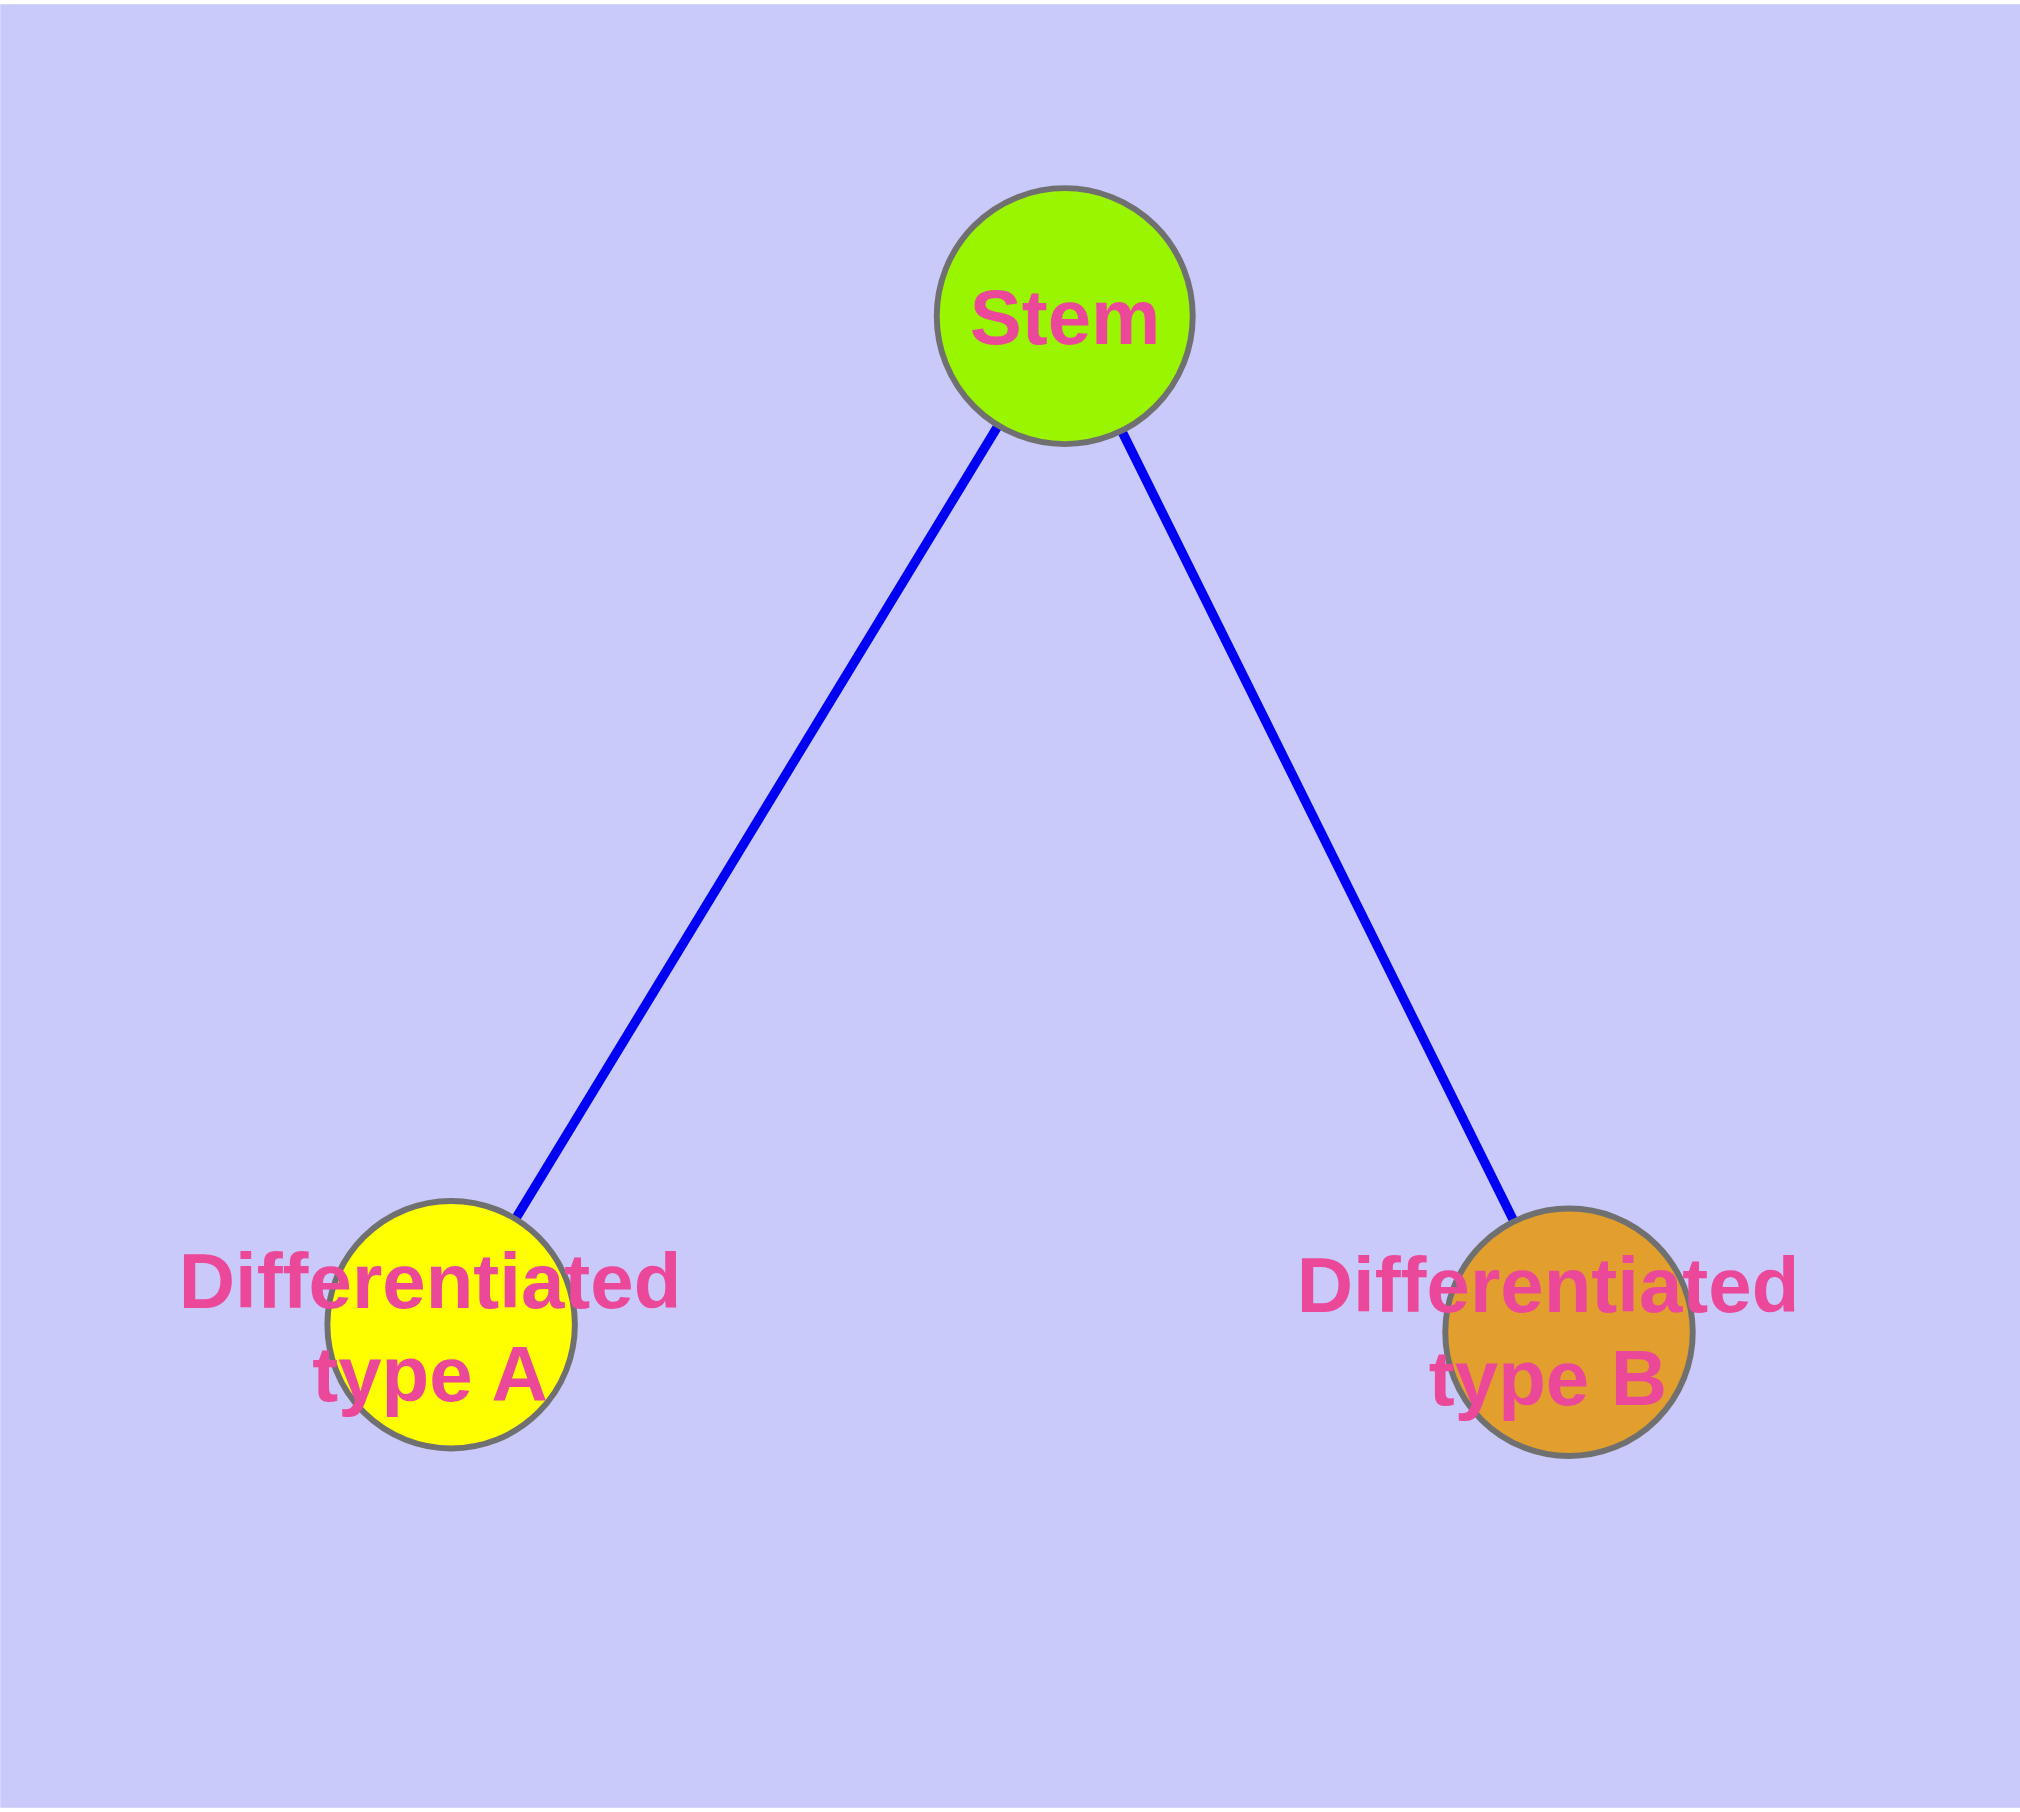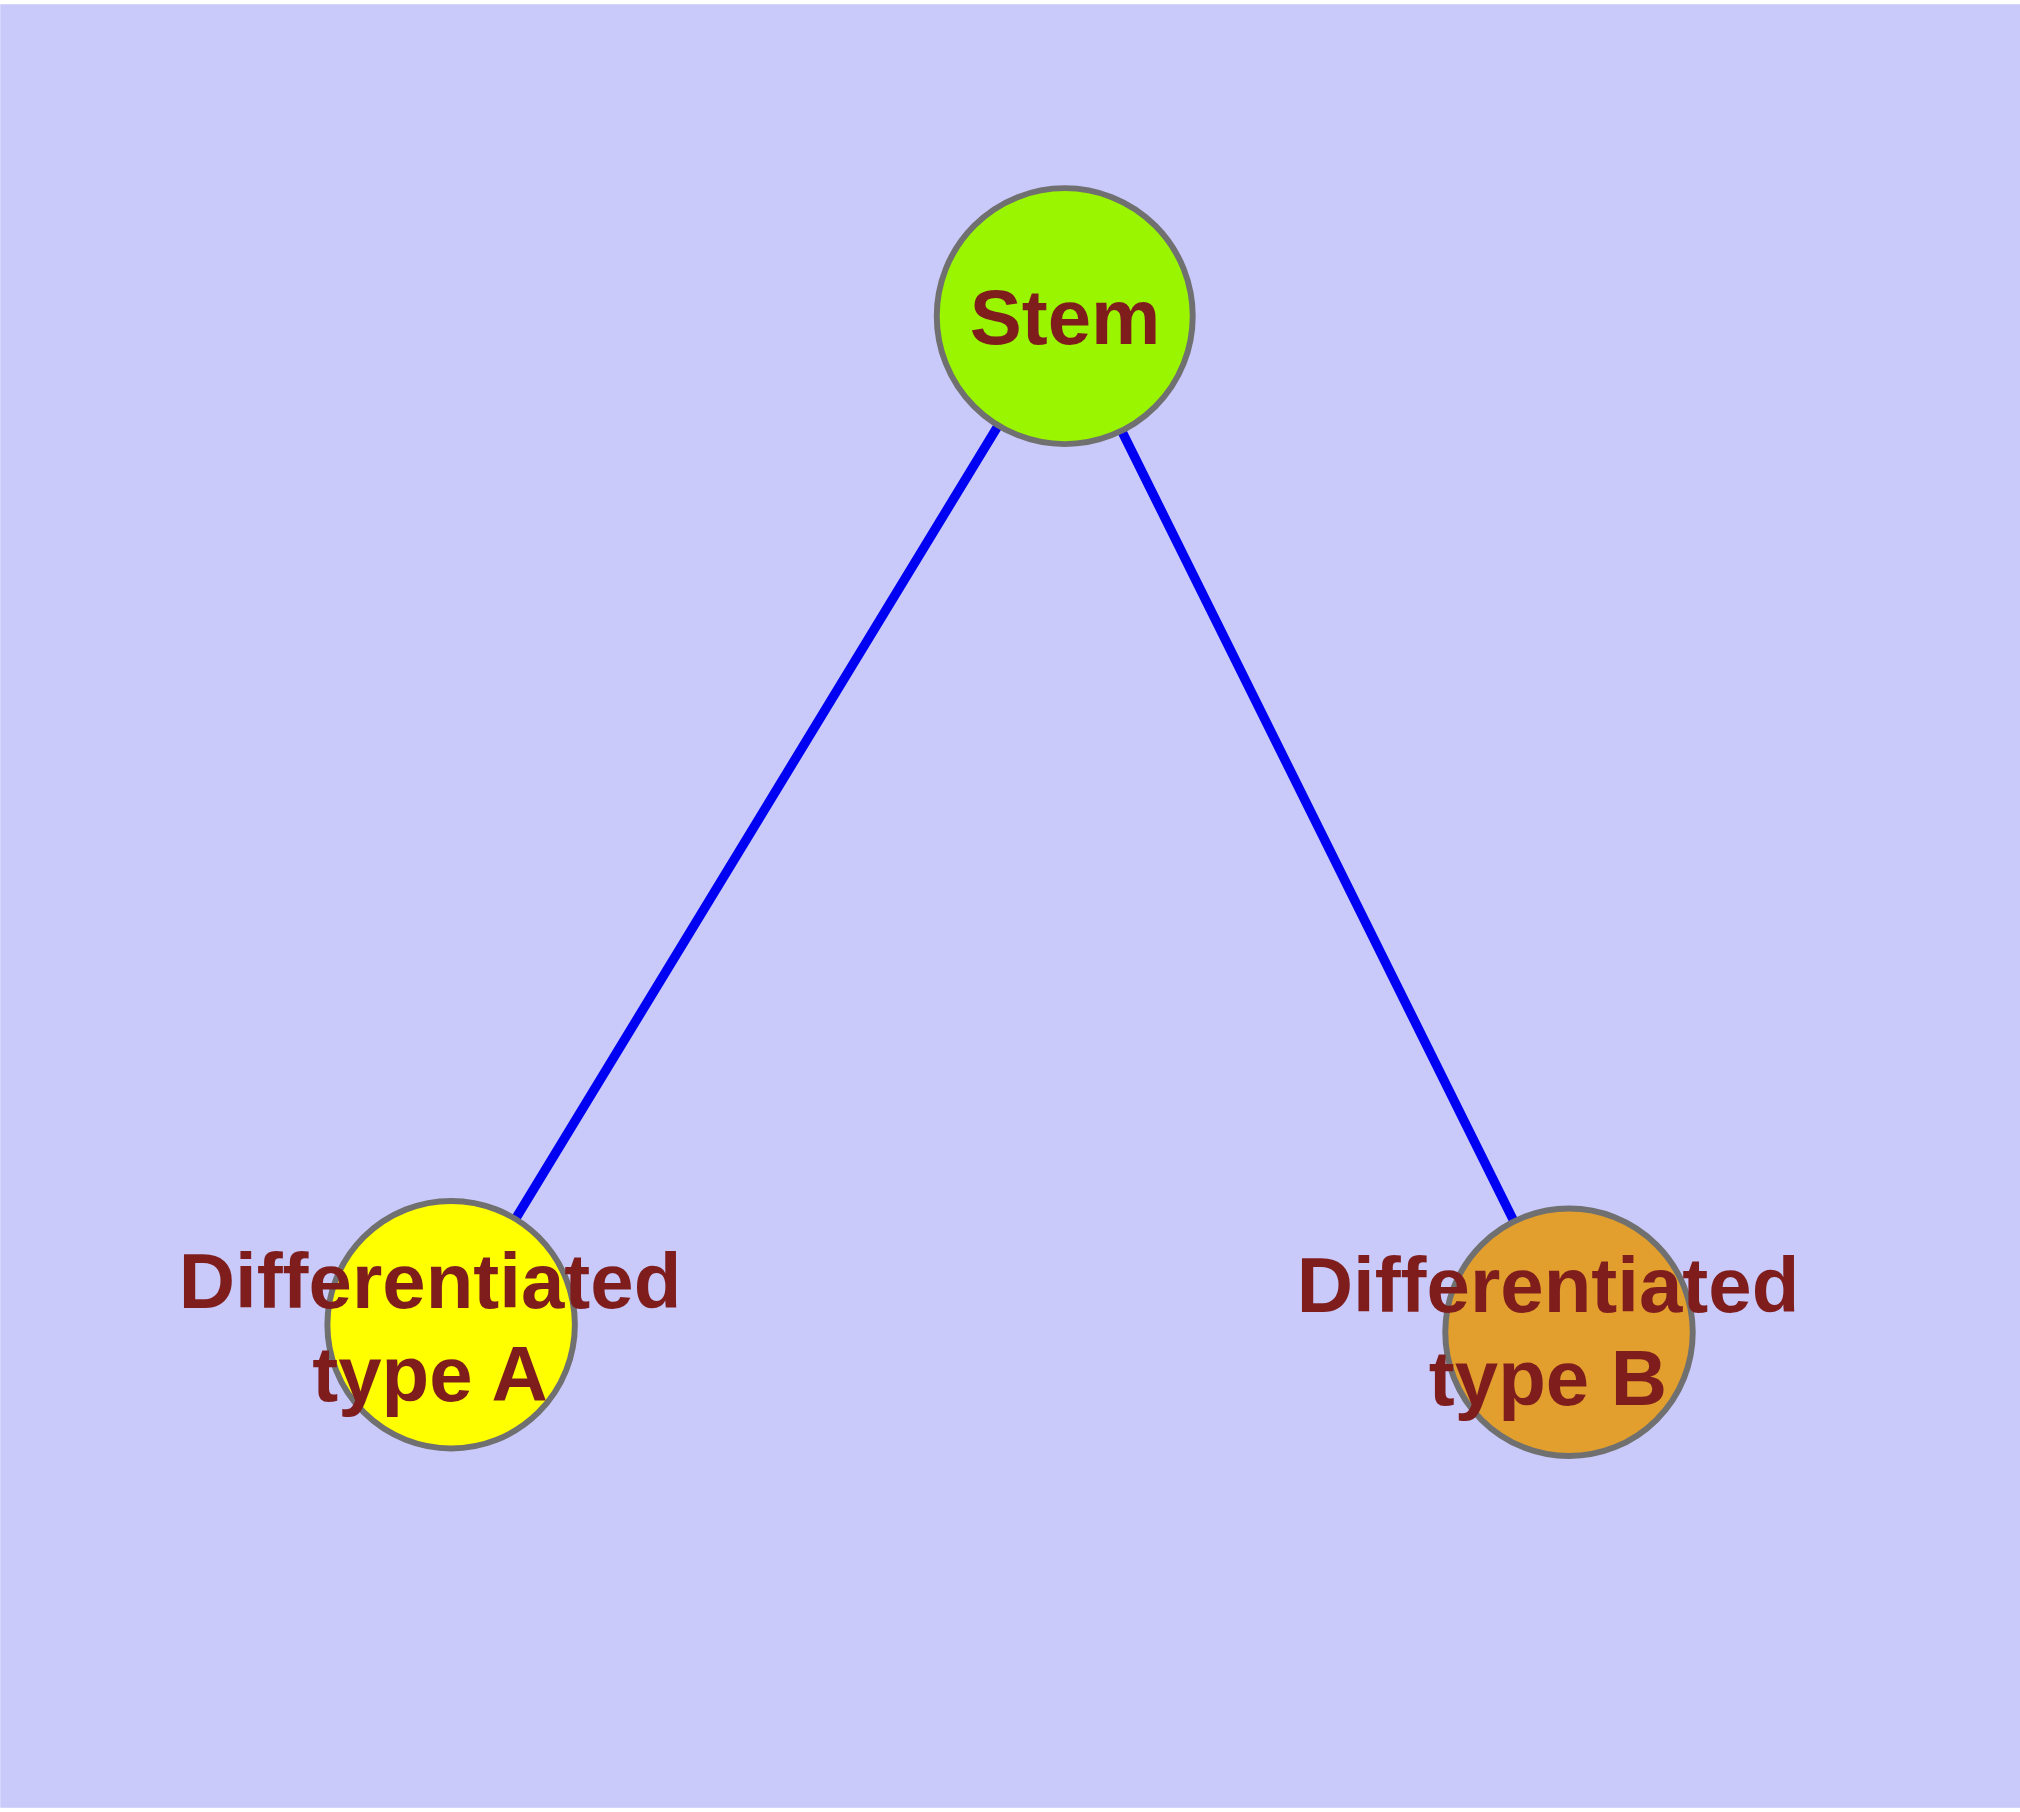--- a/index.html
+++ b/index.html
@@ -15,21 +15,21 @@
     font-family: "Liberation Sans", sans-serif;
   }
   .canvas svg {
     position: absolute;
     inset: 0;
     display: block;
   }
   .node-label {
     position: absolute;
     transform: translate(-50%, -50%);
-    color: #7f1d1d;
+    color: #ec4899;
     font-weight: bold;
     font-size: 78px;
     line-height: 93px;
     text-align: center;
     white-space: pre-line;
     pointer-events: none;
   }
 </style>
 </head>
 <body>

